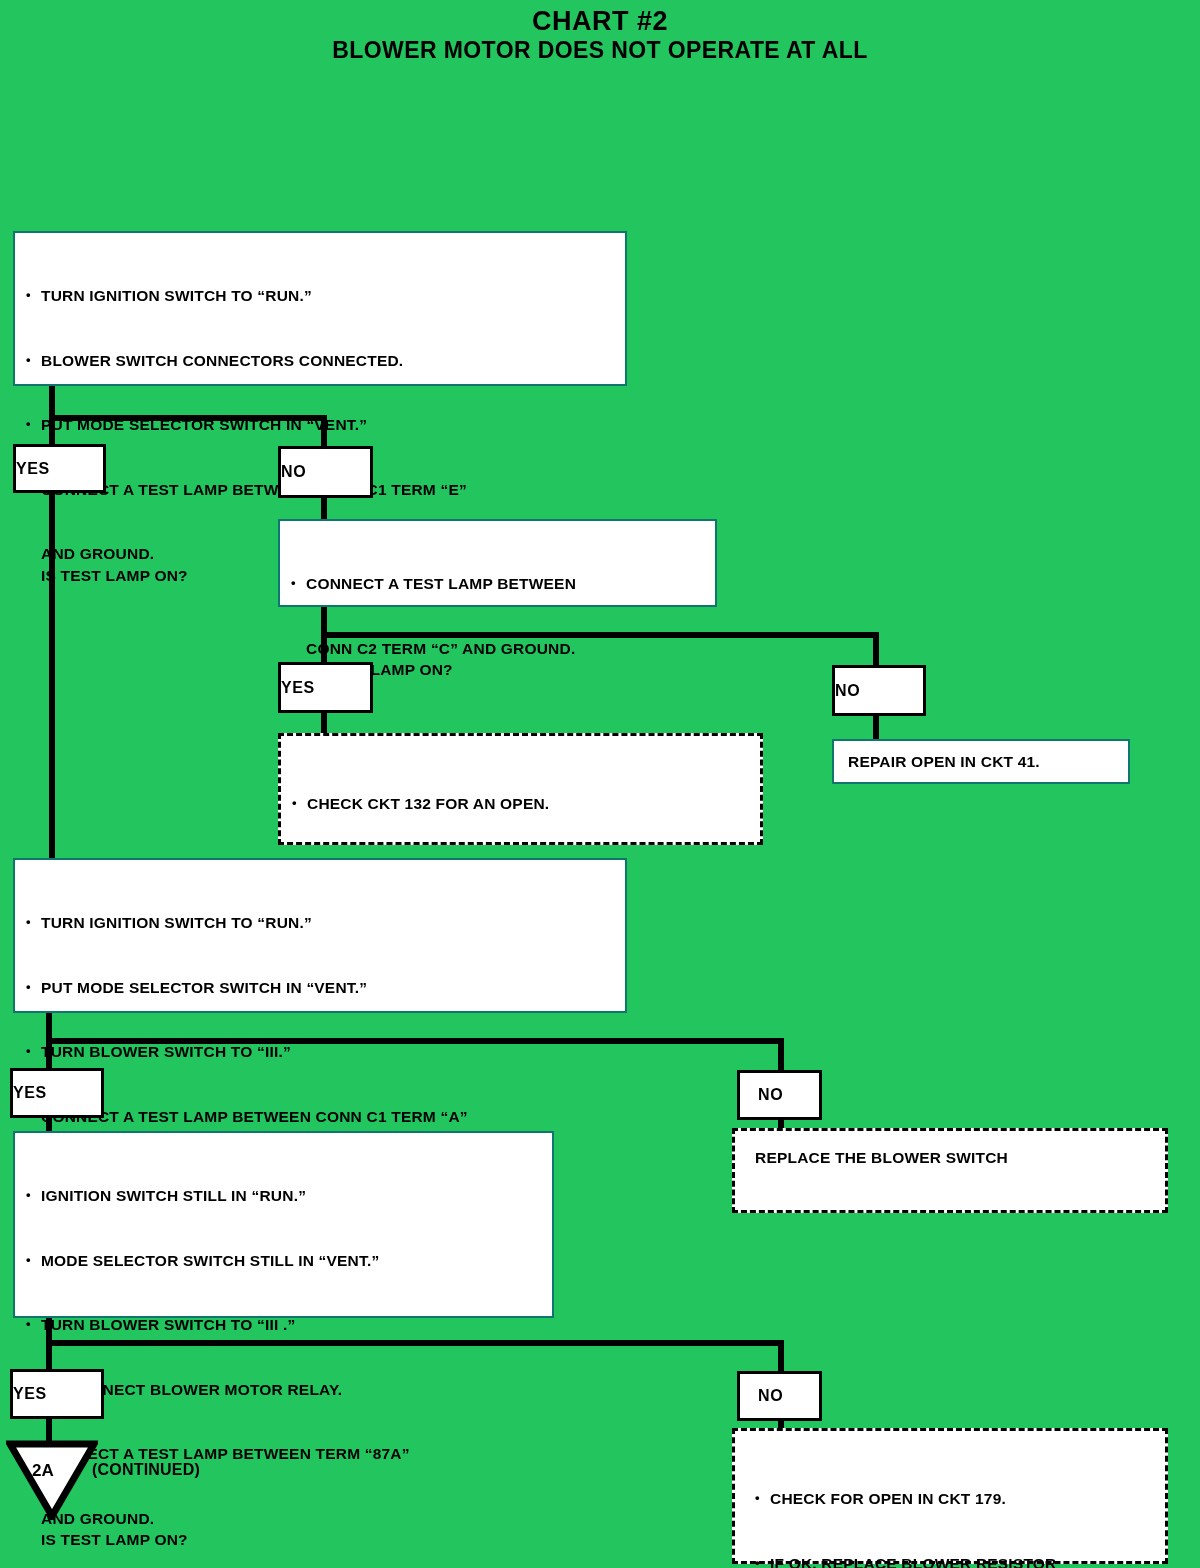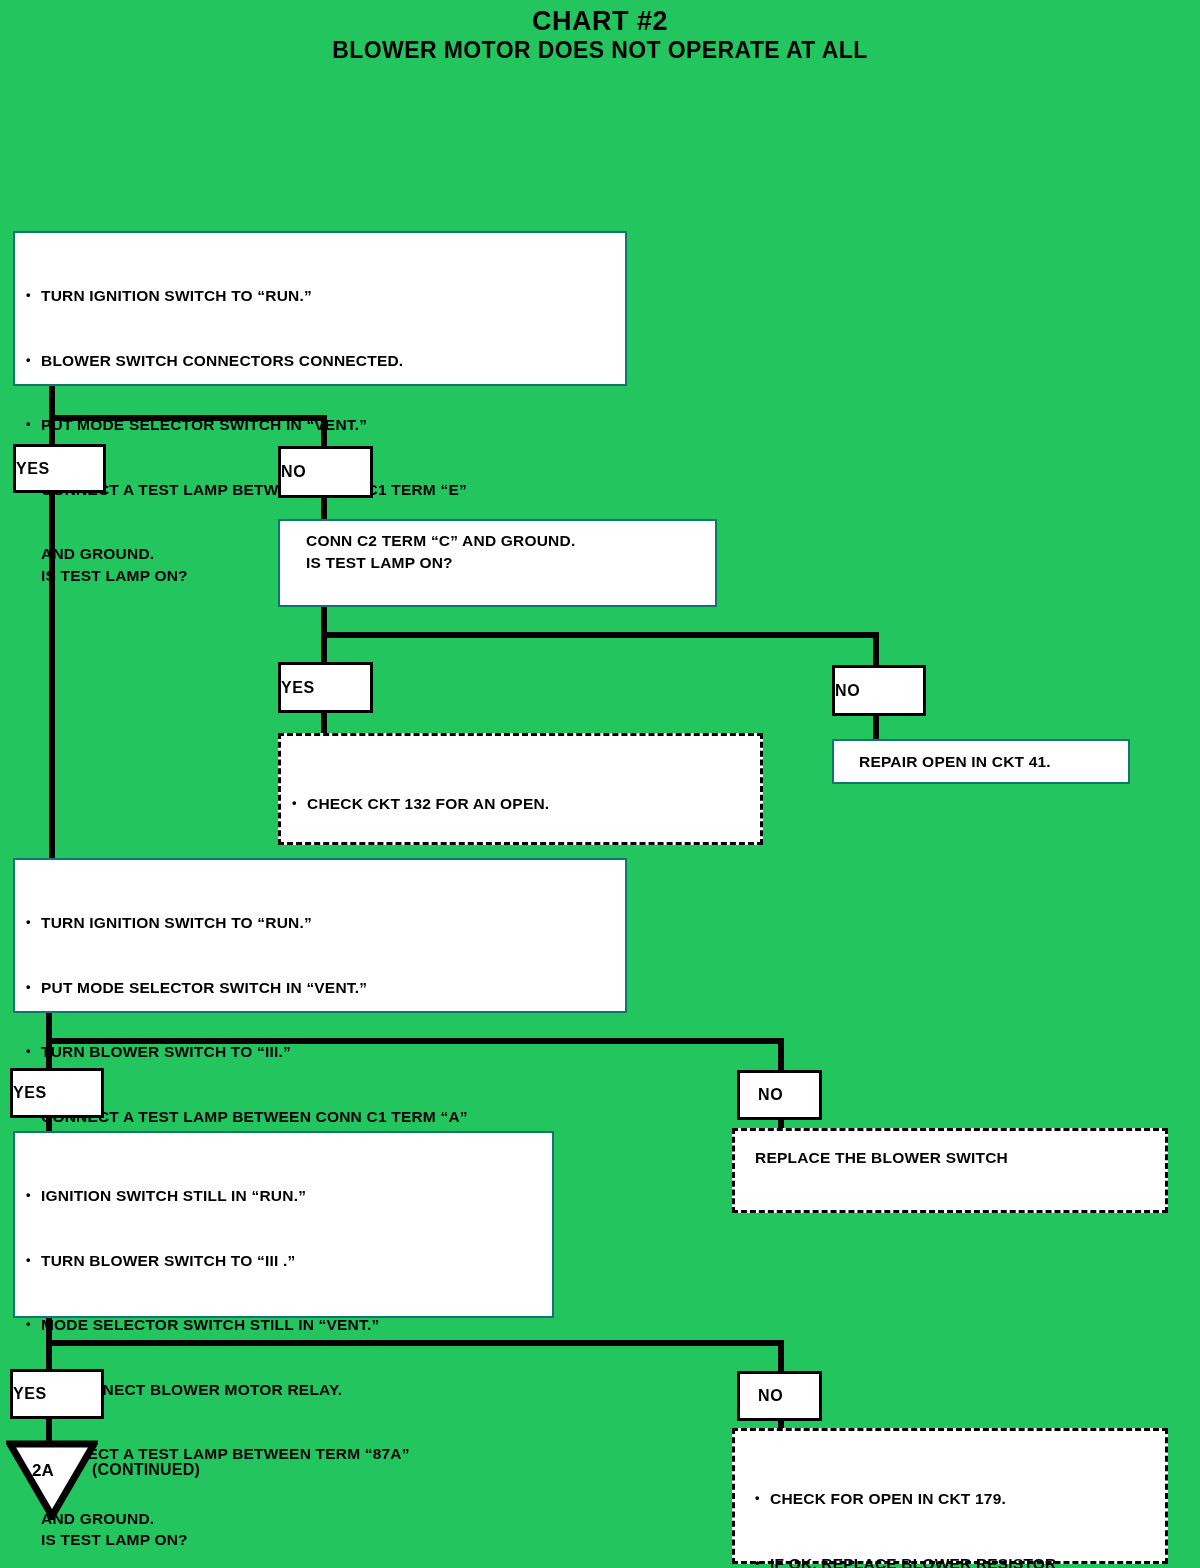--- a/index.html
+++ b/index.html
@@ -106,21 +106,21 @@
     background: #000;
     z-index: 2;
   }
 
   
   .oneline {
     display: flex;
     align-items: center;
   }
   .oneline .box-text {
-    padding-left: 25px;
+    padding-left: 14px;
   }
 
   
   .tri-wrap {
     position: absolute;
     z-index: 6;
   }
   .tri-label {
     position: absolute;
     font-size: 16px;
@@ -167,20 +167,23 @@
   <div class="pill" style="left:278px; top:446px; width:95px; height:52px;">
     <span>NO</span>
   </div>
 
   <div class="vline" style="left:49px; top:491px; height:370px;"></div>
 
   <div class="vline" style="left:321px; top:496px; height:26px;"></div>
 
   <div class="box" style="left:278px; top:519px; width:439px; height:88px;">
     <div class="pad">
+      <ul class="bullets box-text">
+        <li>CONNECT A TEST LAMP BETWEEN</li>
+      </ul>
       <div class="box-text sub">CONN C2 TERM “C” AND GROUND.</div>
       <div class="box-text sub">IS TEST LAMP ON?</div>
     </div>
   </div>
 
   <div class="vline" style="left:321px; top:605px; height:60px;"></div>
   <div class="hline" style="left:321px; top:632px; width:558px;"></div>
   <div class="vline" style="left:873px; top:632px; height:35px;"></div>
 
   <div class="pill" style="left:278px; top:662px; width:95px; height:51px;">
@@ -238,22 +241,22 @@
   <div class="box dashed" style="left:732px; top:1128px; width:436px; height:85px;">
     <div class="pad" style="padding-top:16px; padding-left:20px;">
       <div class="box-text">REPLACE THE BLOWER SWITCH</div>
     </div>
   </div>
 
   <div class="box" style="left:13px; top:1131px; width:541px; height:187px;">
     <div class="pad">
       <ul class="bullets box-text">
         <li>IGNITION SWITCH STILL IN “RUN.”</li>
+        <li>MODE SELECTOR SWITCH STILL IN “VENT.”</li>
         <li>TURN BLOWER SWITCH TO “III .”</li>
-        <li>MODE SELECTOR SWITCH STILL IN “VENT.”</li>
         <li>DISCONNECT BLOWER MOTOR RELAY.</li>
         <li>CONNECT A TEST LAMP BETWEEN TERM “87A”</li>
       </ul>
       <div class="box-text sub">AND GROUND.</div>
       <div class="box-text sub">IS TEST LAMP ON?</div>
     </div>
   </div>
 
   <div class="vline" style="left:46px; top:1316px; height:56px;"></div>
   <div class="hline" style="left:46px; top:1340px; width:738px;"></div>

